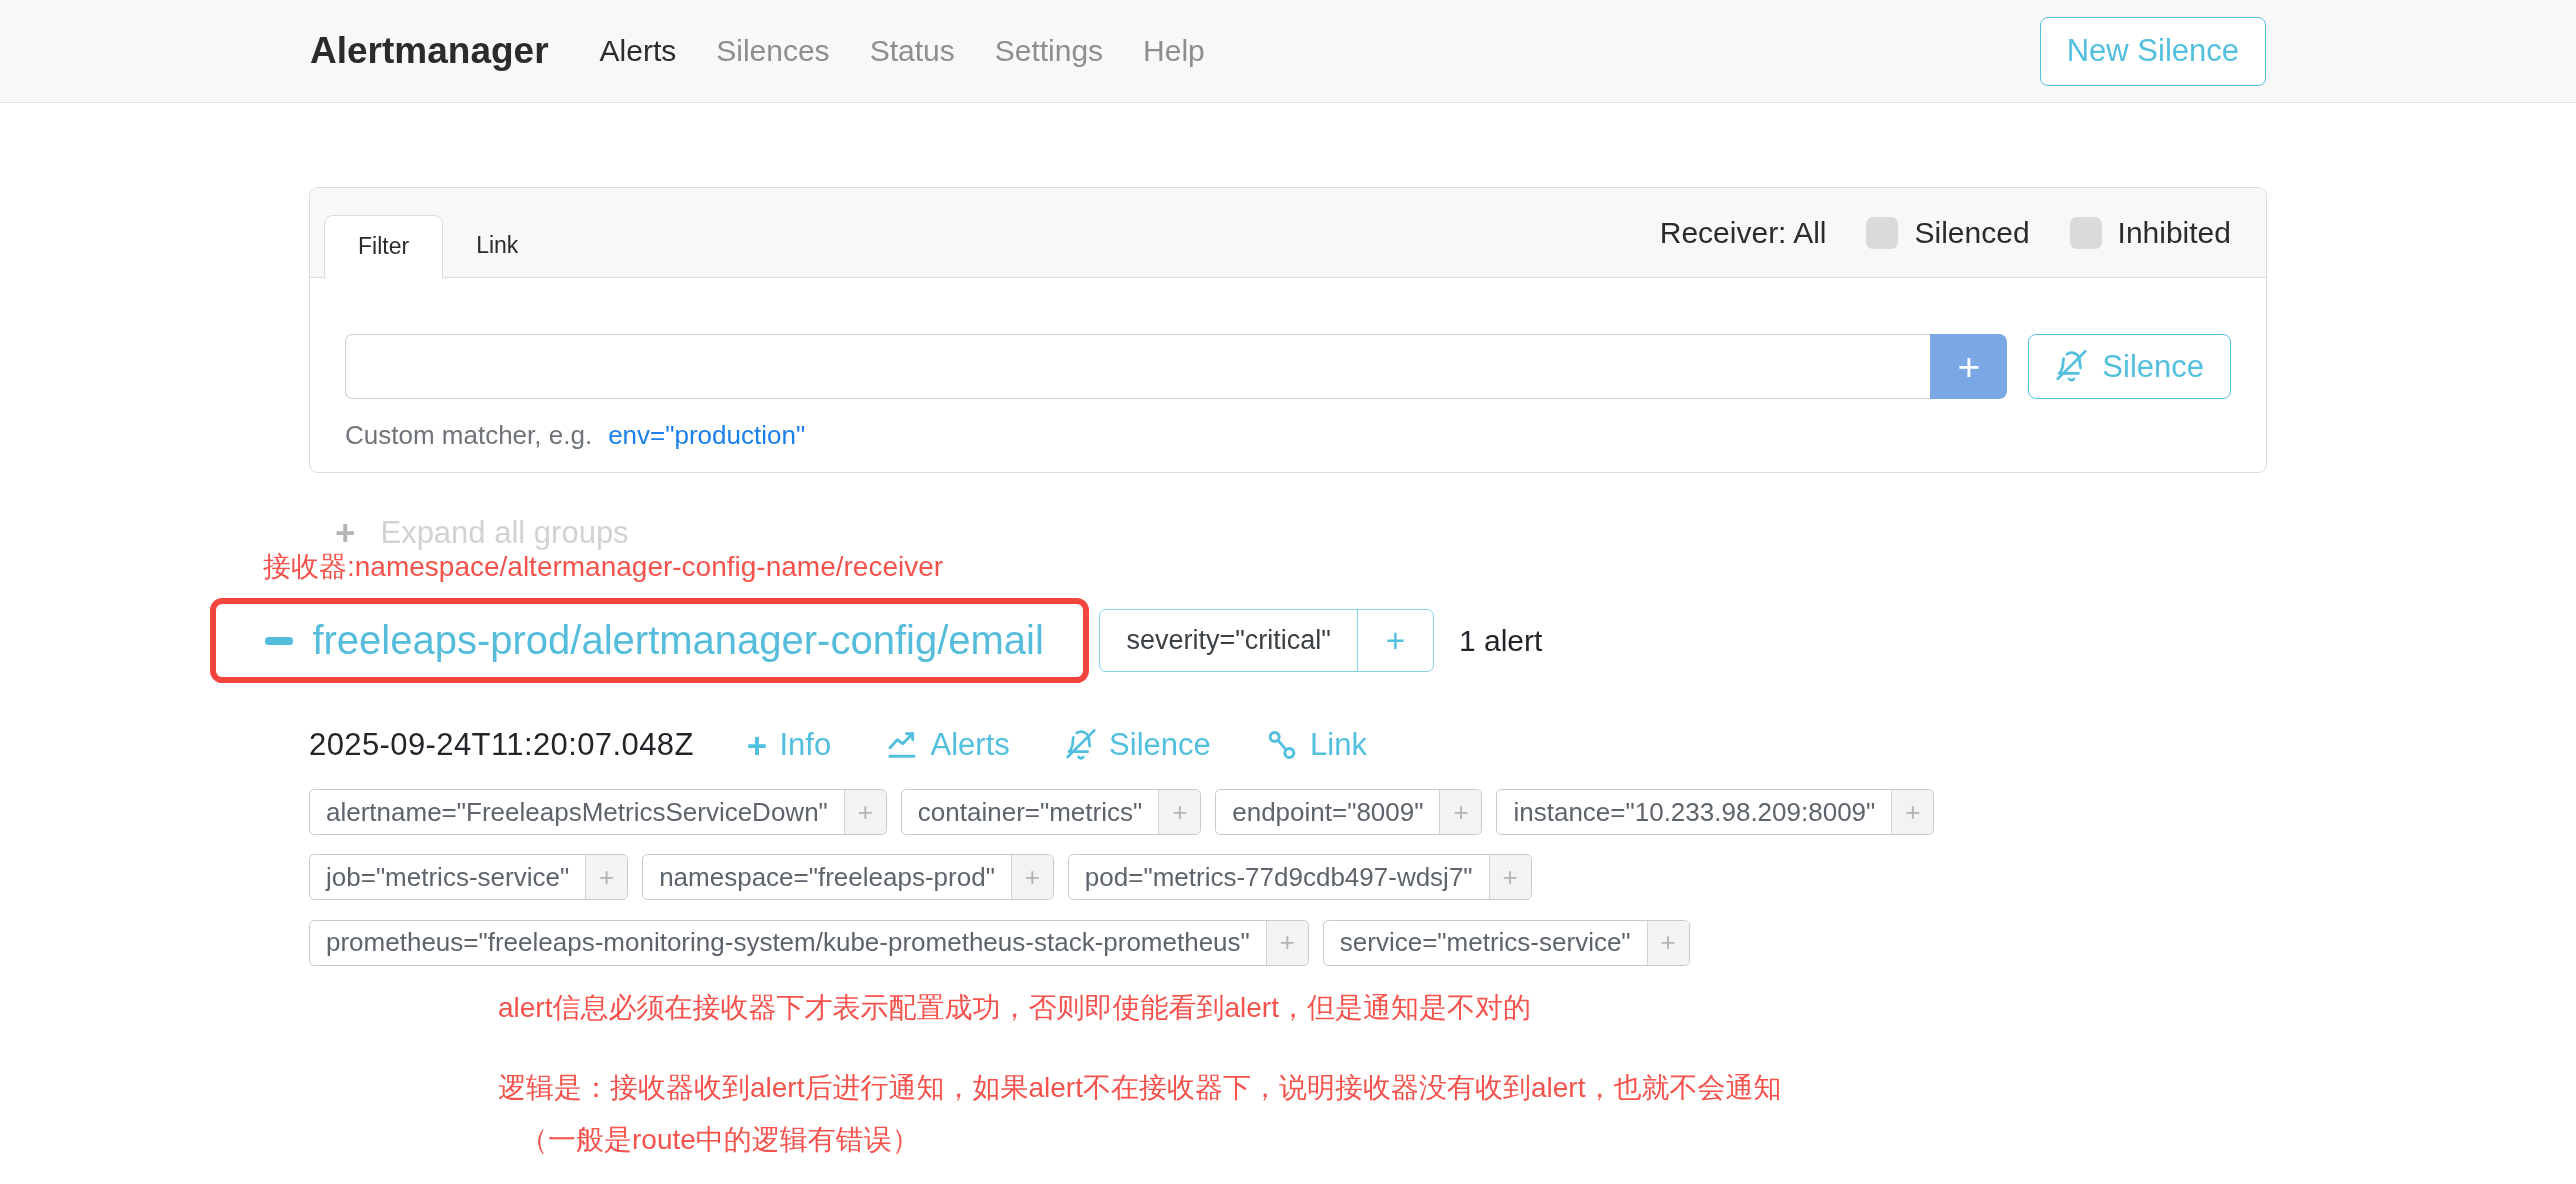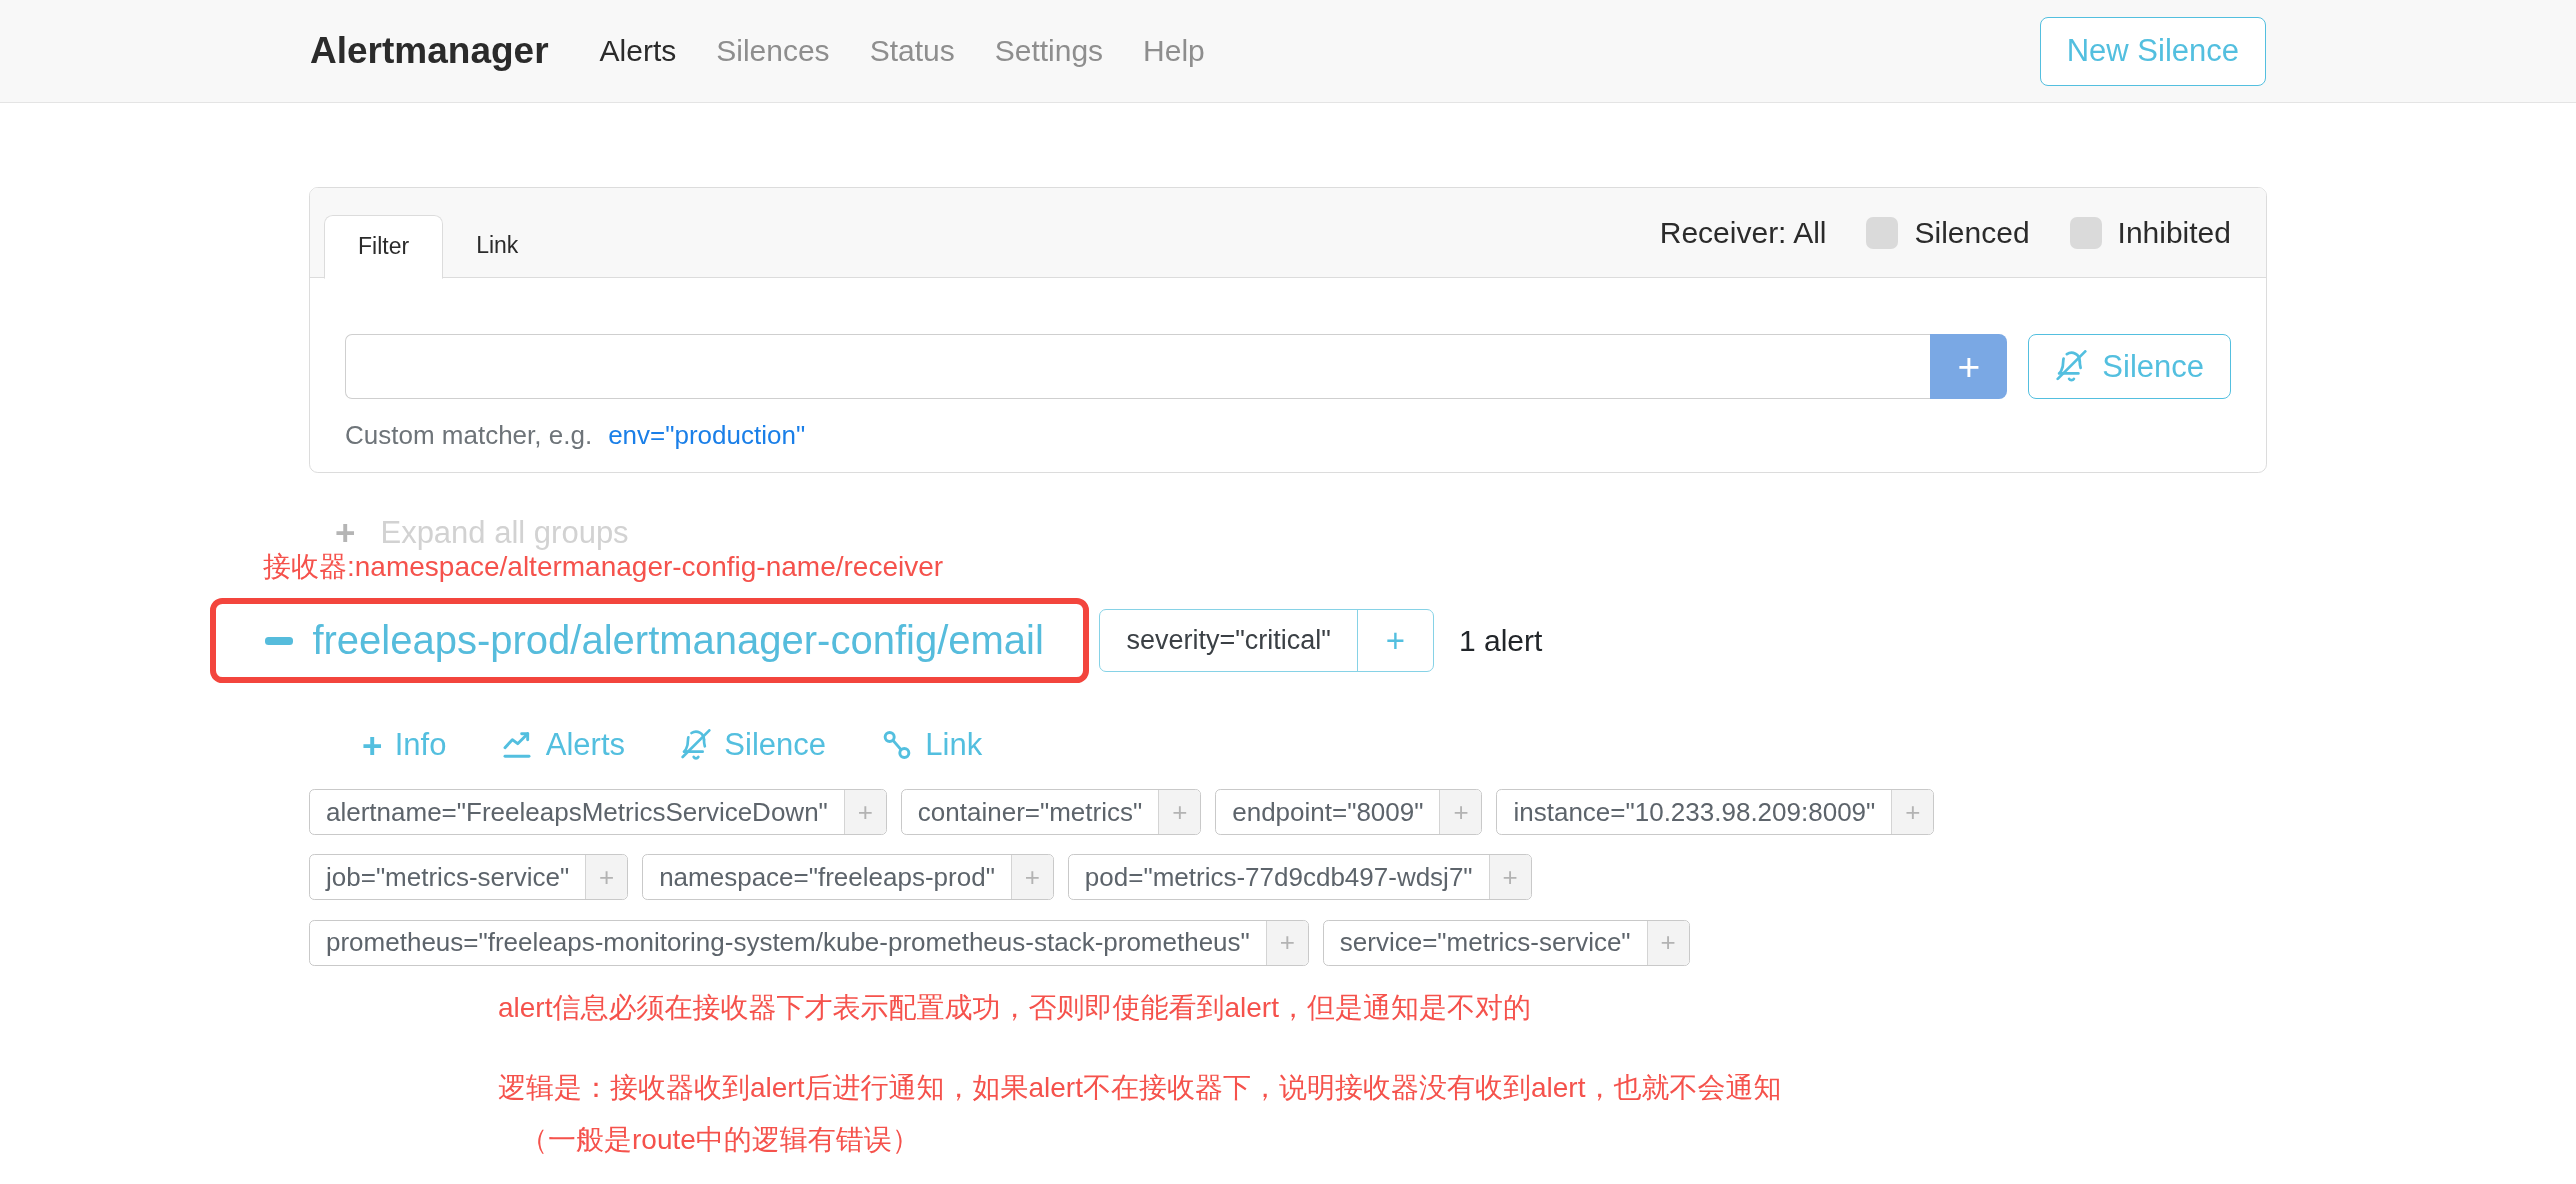--- a/index.html
+++ b/index.html
@@ -195,20 +195,21 @@
     </div>
     <div class="matcher-widget">
       <span class="matcher-text">severity="critical"</span>
       <span class="matcher-add">+</span>
     </div>
     <span class="alert-count">1 alert</span>
   </div>
 
   <div class="alert-block">
     <div class="alert-header">
+      <span class="timestamp">2025-09-24T11:20:07.048Z</span>
       <span class="actions" id="alert-actions">
           <a class="action">
             <span class="txt-icon">+</span>
             <span>Info</span>
           </a>
           <a class="action">
             <svg viewBox="0 0 24 24" fill="none" stroke="currentColor" stroke-width="2.2" stroke-linecap="round" stroke-linejoin="round">
               <polyline points="3 14 8.5 8 12.5 11 20 3.5"></polyline>
               <polyline points="15.5 3.5 20 3.5 20 8"></polyline>
               <line x1="3" y1="20.5" x2="21" y2="20.5"></line>

